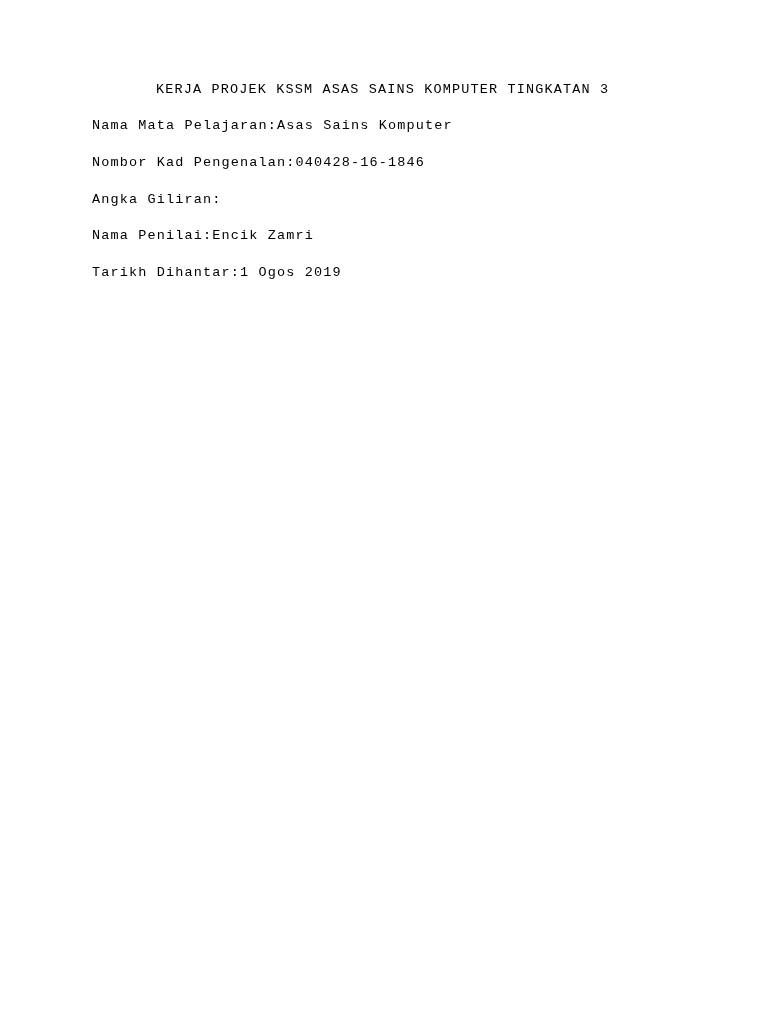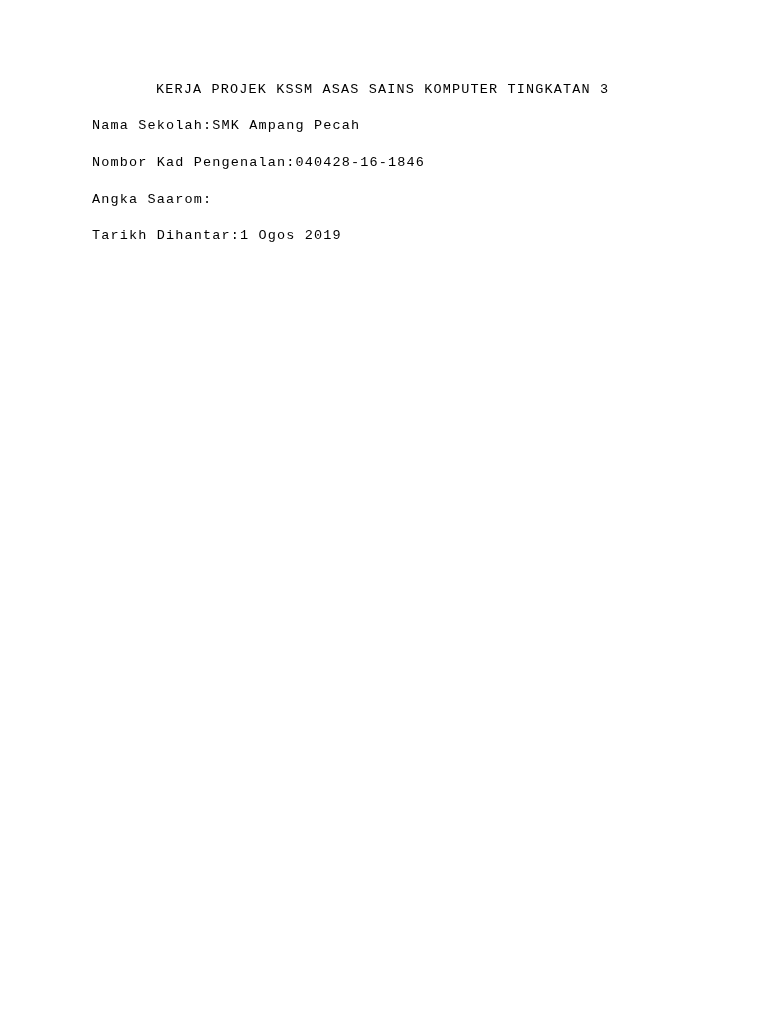--- a/index.html
+++ b/index.html
@@ -48,18 +48,19 @@
   .doc-line:last-child {
     margin-bottom: 4px;
   }
 </style>
 </head>
 <body>
 
 <div class="page">
   <div class="doc-body">
     <p class="doc-title">KERJA PROJEK KSSM ASAS SAINS KOMPUTER TINGKATAN 3</p>
-    <p class="doc-line">Nama Sekolah:SMK Ampang Pecah</p>
+    <p class="doc-line">Nama Mata Pelajaran:Asas Sains Komputer</p>
     <p class="doc-line">Nombor Kad Pengenalan:040428-16-1846</p>
-    <p class="doc-line">Angka Saarom:</p>
+    <p class="doc-line">Angka Giliran:</p>
+    <p class="doc-line">Nama Penilai:Encik Zamri</p>
     <p class="doc-line">Tarikh Dihantar:1 Ogos 2019</p>
   </div>
 </div>
 
 </body></html>

